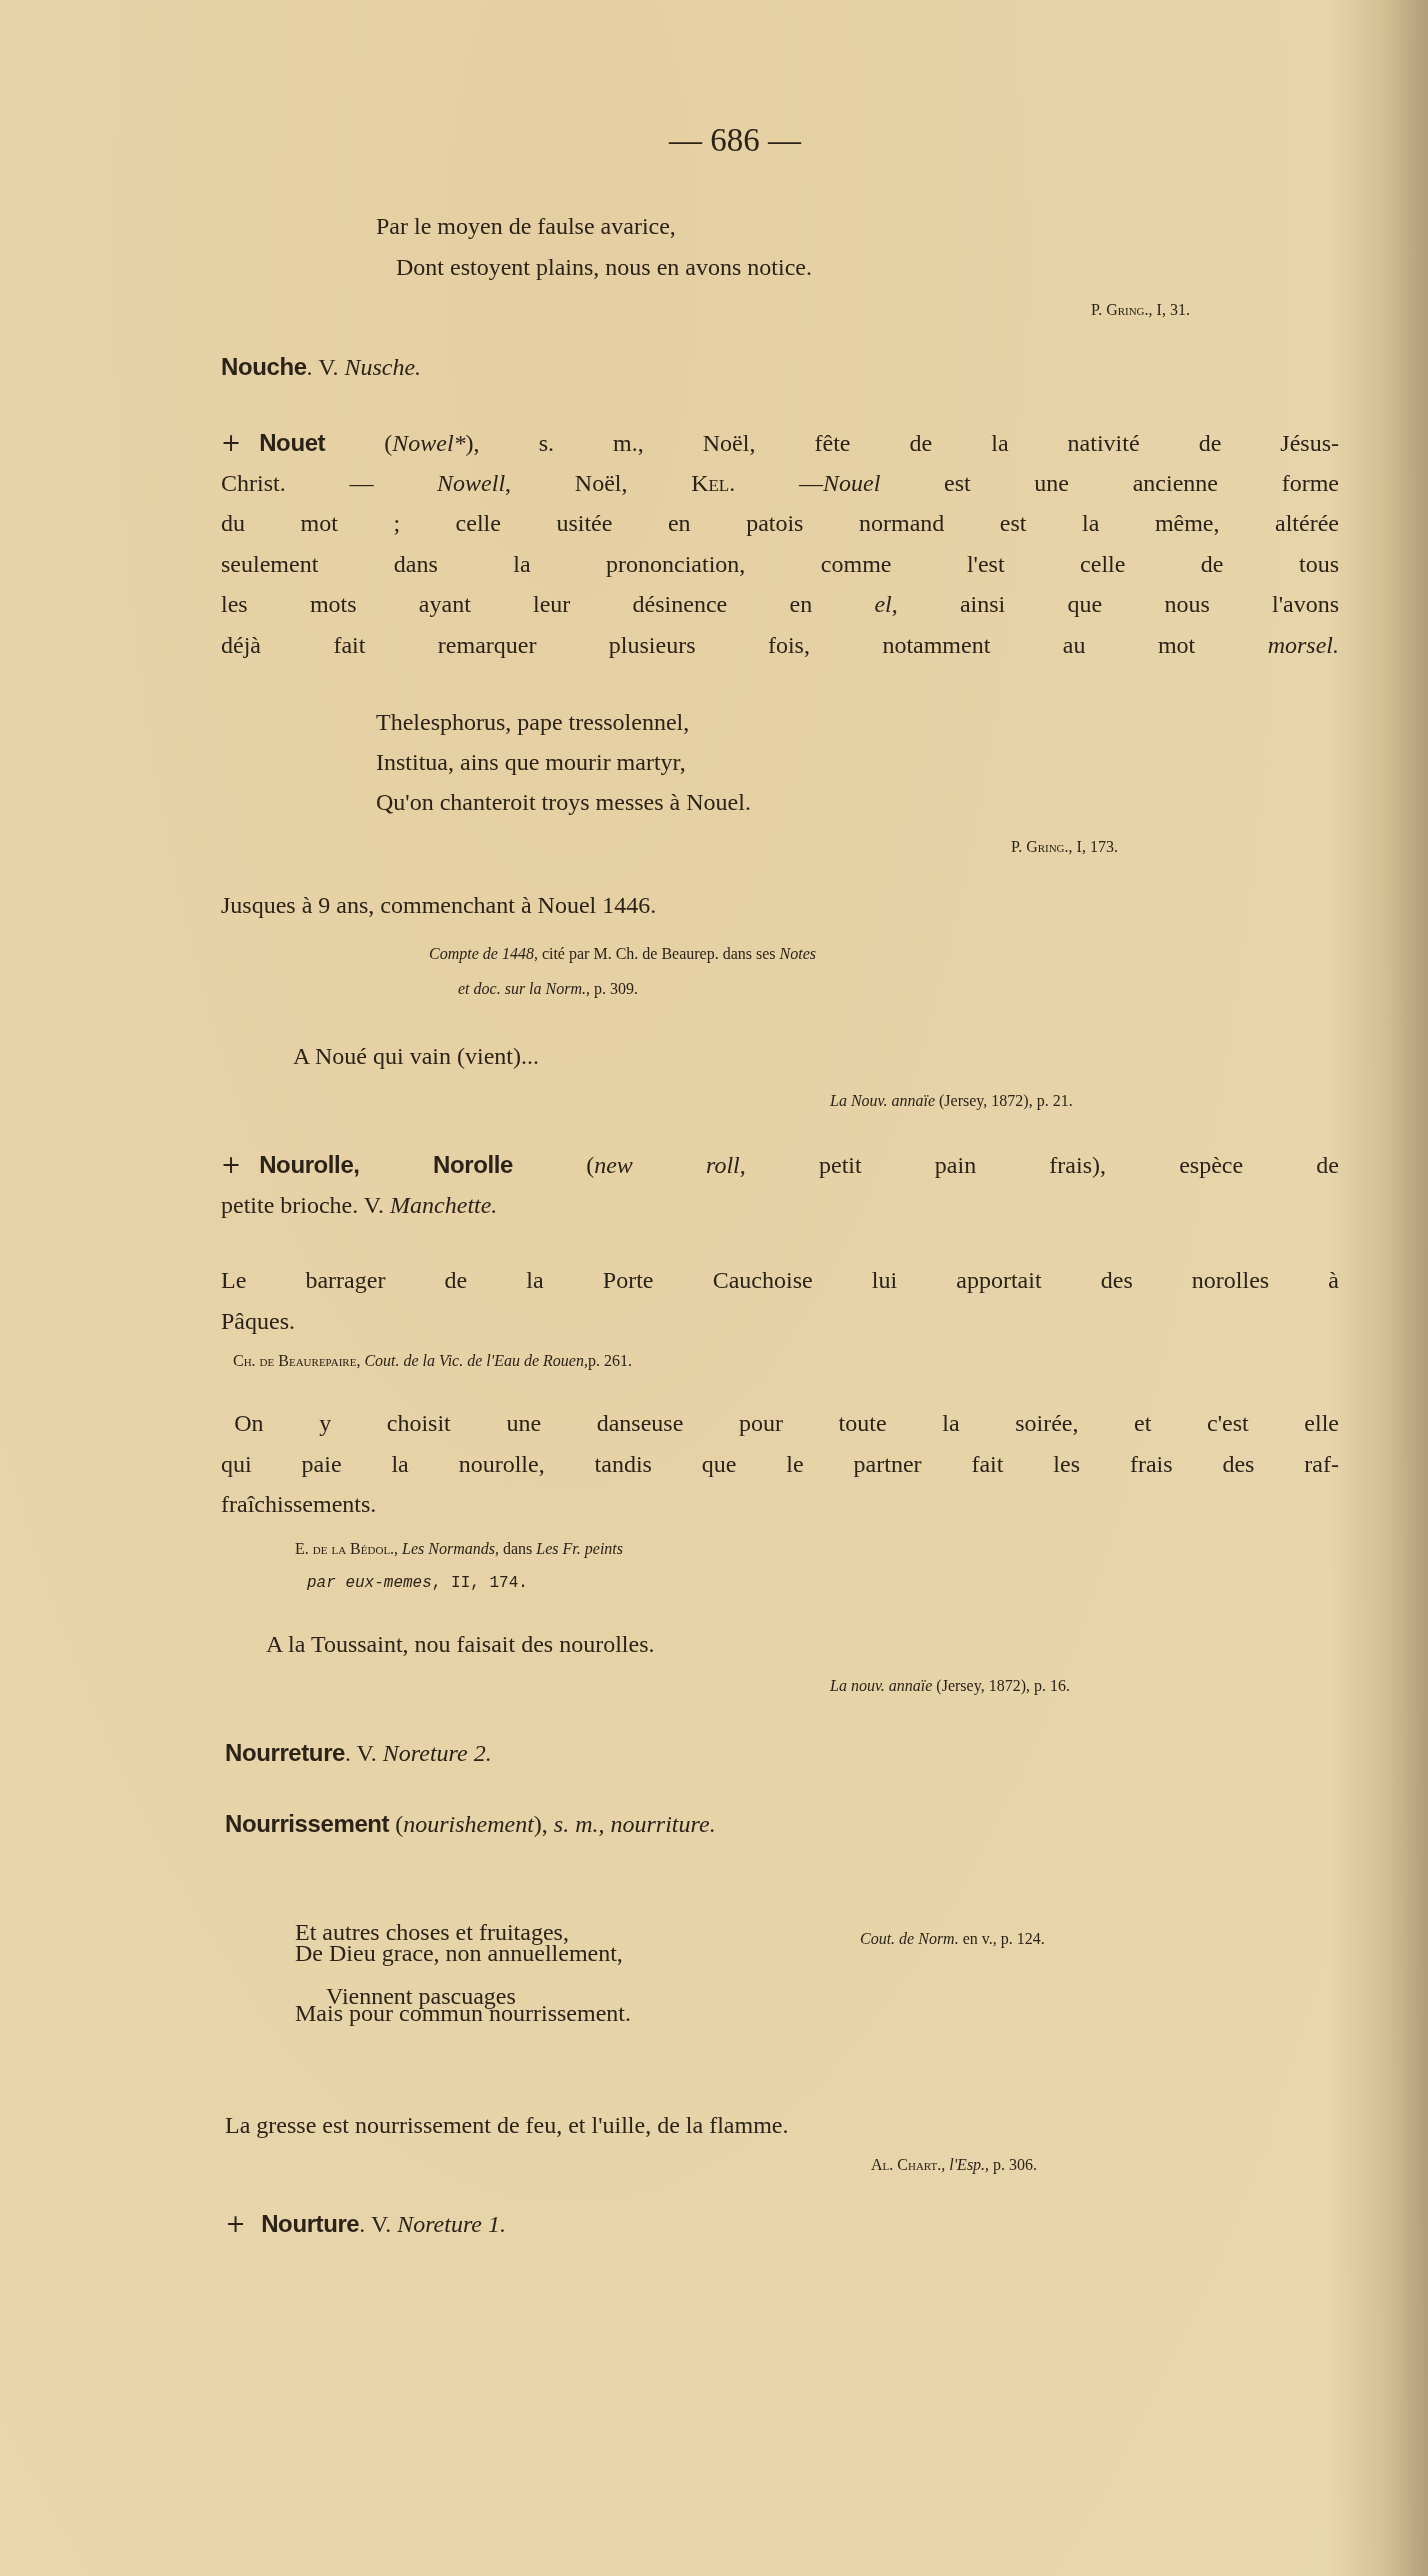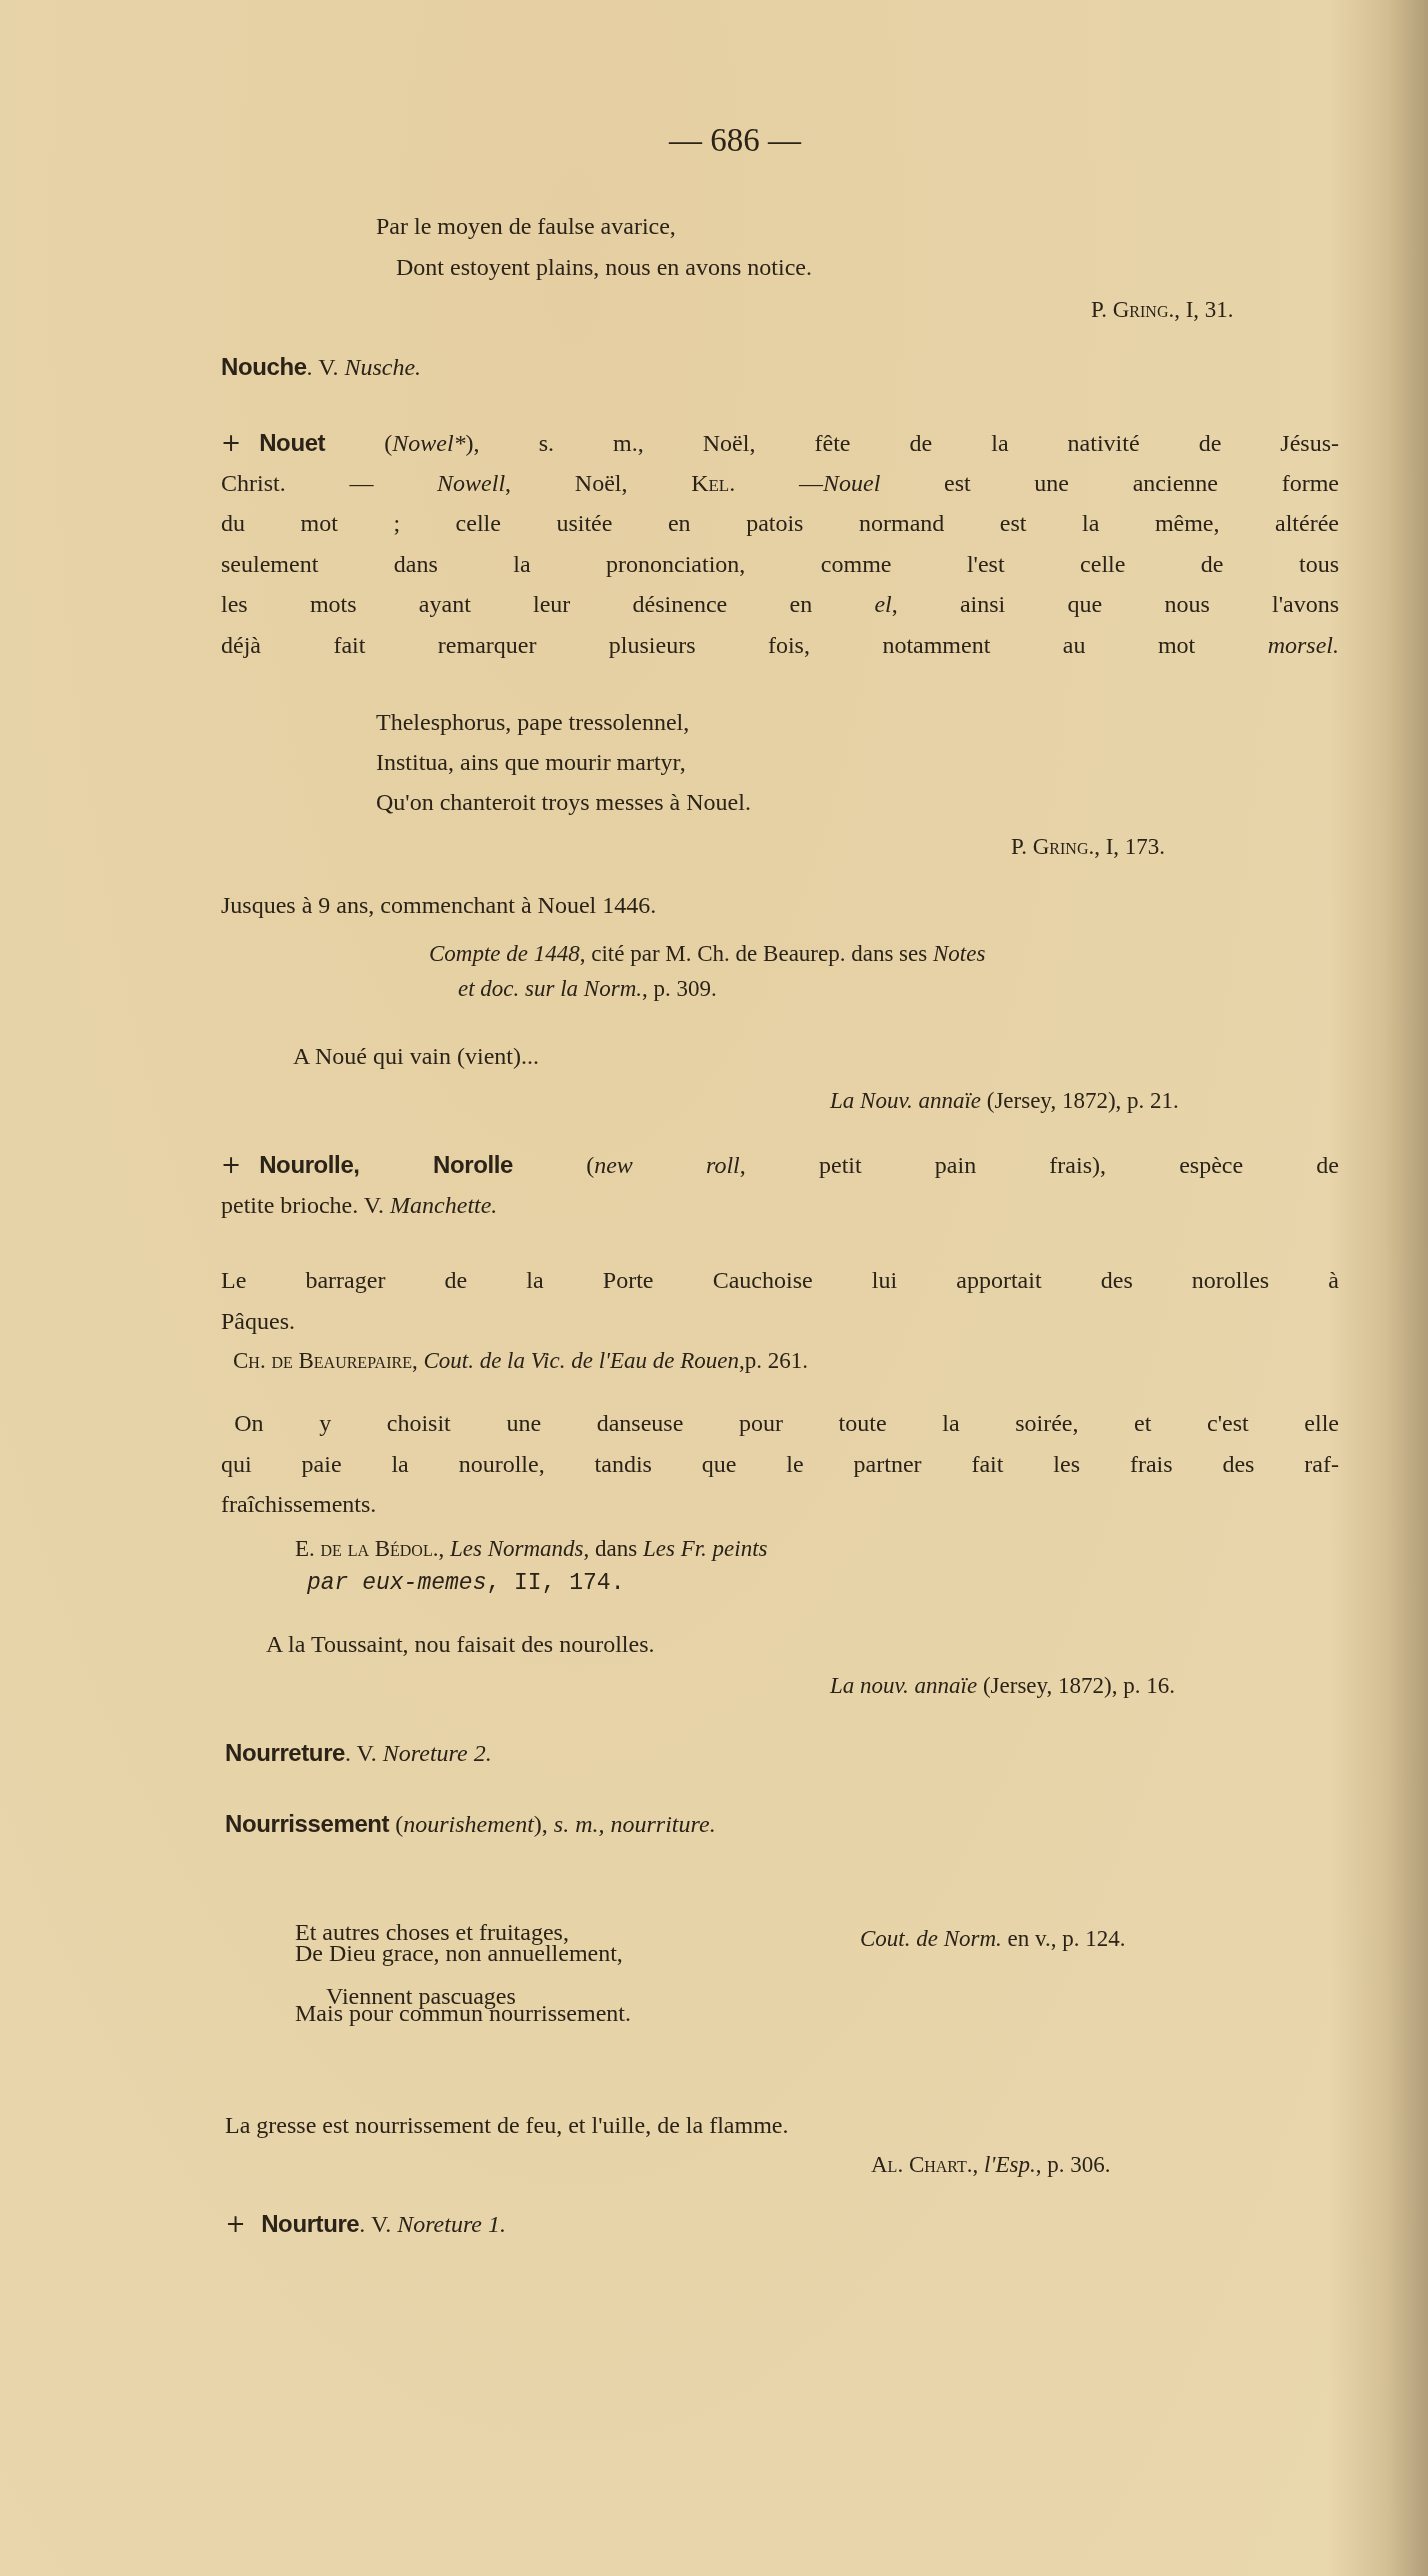--- a/index.html
+++ b/index.html
@@ -11,21 +11,21 @@
   }
   .page-bg {
     position: absolute; inset: 0;
     background:
       linear-gradient(to right, rgba(0,0,0,0) 0%, rgba(0,0,0,0) 93%, rgba(120,90,40,0.18) 97%, rgba(70,50,20,0.35) 100%),
       radial-gradient(ellipse at 40% 10%, #e5cfa2 0%, #e7d3a8 50%, #e9d7ae 100%);
   }
   .line { position: absolute; white-space: nowrap; }
   .body { font-size: 24px; line-height: 40px; }
   .just { left: 221px; width: 1118px; text-align: justify; text-align-last: justify; }
-  .cite { font-size: 23px; line-height: 30px; }
+  .cite { font-size: 16px; line-height: 30px; }
   .sc { font-variant: small-caps; }
   .hw { font-weight: bold; font-family: "Liberation Sans", "DejaVu Sans", sans-serif; font-stretch: condensed; letter-spacing: -0.4px; }
   i { font-style: italic; }
   .cross { display: inline-block; width: 25px; text-align: center; margin-right: 13.2px; font-family: "DejaVu Sans", sans-serif; font-weight: normal; }
   .pageno { font-size: 33px; }
 </style>
 </head>
 <body>
 
 <div class="page-bg"></div>

